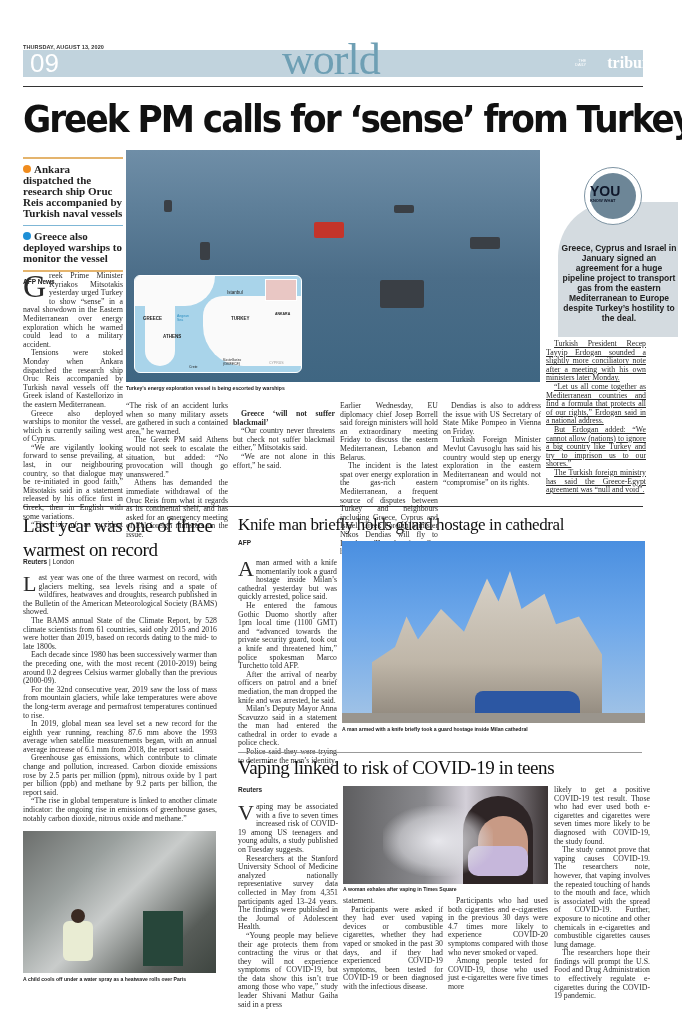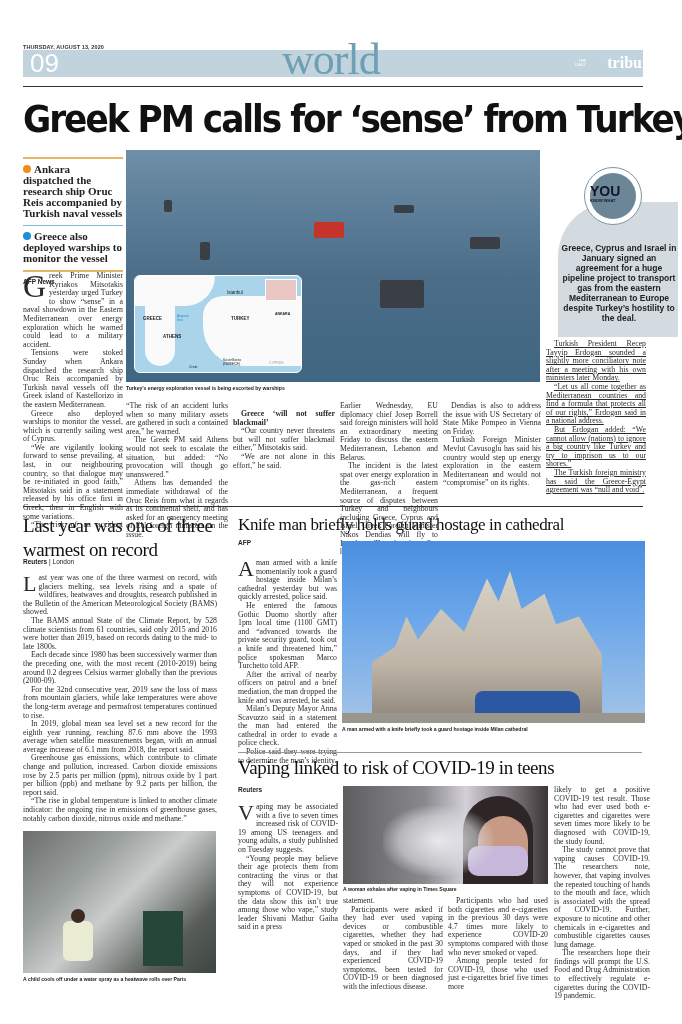--- a/index.html
+++ b/index.html
@@ -75,21 +75,21 @@
   <div class="hr-bl"></div>
   <div class="bullet">
     <span class="dot" style="background:#1e8fd6;"></span><span>Greece also deployed warships to monitor the vessel</span>
   </div>
   <div class="hr-or"></div>
   <div class="byline" style="margin-top:6px;">AFP News</div>
 </div>
 
 <div class="abs body" style="left:23px;top:272px;width:100px;">
   <p class="first"><span class="dropcap">G</span><span>reek Prime Minister Kyriakos Mitsotakis yesterday urged Turkey to show “sense” in a naval showdown in the Eastern Mediterranean over energy exploration which he warned could lead to a military accident.</span></p>
-  <p>Tensions were stoked Sunday when Ankara dispatched the research ship Oruc Reis accompanied by Turkish naval vessels off the Greek island of Kastellorizo in the eastern Mediterranean.</p>
+  <p>Tensions were stoked Monday when Ankara dispatched the research ship Oruc Reis accompanied by Turkish naval vessels off the Greek island of Kastellorizo in the eastern Mediterranean.</p>
   <p>Greece also deployed warships to monitor the vessel, which is currently sailing west of Cyprus.</p>
   <p>“We are vigilantly looking forward to sense prevailing, at last, in our neighbouring country, so that dialogue may be re-initiated in good faith,” Mitsotakis said in a statement released by his office first in Greek, then in English with some variations.</p>
   <p style="height:9px;overflow:hidden;">“The risk of an accident lurks when so many military assets are gathered in such a contained area,” he warned.</p>
 </div>
 
 <div class="abs photo-sea">
   <div class="ship" style="left:38px;top:50px;width:8px;height:12px;"></div>
   <div class="ship" style="left:74px;top:92px;width:10px;height:18px;"></div>
   <div class="ship red" style="left:188px;top:72px;width:30px;height:16px;"></div>
   <div class="ship" style="left:268px;top:55px;width:20px;height:8px;"></div>
@@ -123,21 +123,21 @@
   <div class="text">Greece, Cyprus and Israel in January signed an agreement for a huge pipeline project to transport gas from the eastern Mediterranean to Europe despite Turkey’s hostility to the deal.</div>
 </div>
 
 <div class="abs body" style="left:126px;top:402px;width:102px;">
   <p class="first">“The risk of an accident lurks when so many military assets are gathered in such a contained area,” he warned.</p>
   <p>The Greek PM said Athens would not seek to escalate the situation, but added: “No provocation will though go unanswered.”</p>
   <p>Athens has demanded the immediate withdrawal of the Oruc Reis from what it regards as its continental shelf, and has asked for an emergency meeting of EU foreign ministers on the issue.</p>
 </div>
 <div class="abs body" style="left:233px;top:410px;width:102px;">
   <p style="font-weight:bold;">Greece ‘will not suffer blackmail’</p>
-  <p>“Our country never threatens but will not suffer blackmail either,” Mitsotakis said.</p>
+  <p>“Our country never threatens but check not suffer blackmail either,” Mitsotakis said.</p>
   <p>“We are not alone in this effort,” he said.</p>
 </div>
 <div class="abs body" style="left:340px;top:402px;width:98px;">
   <p class="first">Earlier Wednesday, EU diplomacy chief Josep Borrell said foreign ministers will hold an extraordinary meeting Friday to discuss the eastern Mediterranean, Lebanon and Belarus.</p>
   <p>The incident is the latest spat over energy exploration in the gas-rich eastern Mediterranean, a frequent source of disputes between Turkey and neighbours including Greece, Cyprus and Israel. Greek Foreign Minister Nikos Dendias will fly to Israel on Thursday for talks, his office said.</p>
 </div>
 <div class="abs body" style="left:443px;top:402px;width:98px;">
   <p>Dendias is also to address the issue with US Secretary of State Mike Pompeo in Vienna on Friday.</p>
   <p>Turkish Foreign Minister Mevlut Cavusoglu has said his country would step up energy exploration in the eastern Mediterranean and would not “compromise” on its rights.</p>
 </div>
@@ -183,34 +183,35 @@
   <div style="position:absolute;left:0;top:172px;width:303px;height:10px;background:#9a958d;"></div>
 </div>
 <div class="abs caption" style="left:342px;top:726px;">A man armed with a knife briefly took a guard hostage inside Milan cathedral</div>
 
 <div class="abs rule" style="top:752px;left:238px;width:404px;background:#999;"></div>
 
 <div class="abs h2" style="left:238px;top:757px;width:420px;font-size:19px;line-height:22px;white-space:nowrap;">Vaping linked to risk of COVID-19 in teens</div>
 <div class="abs byline" style="left:238px;top:786px;">Reuters</div>
 <div class="abs body" style="left:238px;top:803px;width:100px;">
   <p class="first"><span class="dropcap-s">V</span><span>aping may be associated with a five to seven times increased risk of COVID-19 among US teenagers and young adults, a study published on Tuesday suggests.</span></p>
+  <p>Researchers at the Stanford University School of Medicine analyzed nationally representative survey data collected in May from 4,351 participants aged 13–24 years. The findings were published in the Journal of Adolescent Health.</p>
   <p>“Young people may believe their age protects them from contracting the virus or that they will not experience symptoms of COVID-19, but the data show this isn’t true among those who vape,” study leader Shivani Mathur Gaiha said in a press</p>
 </div>
 <div class="abs photo-vape">
   <div style="position:absolute;left:120px;top:10px;width:70px;height:88px;background:#2e2526;border-radius:40px 40px 0 0;"></div>
   <div style="position:absolute;left:135px;top:30px;width:50px;height:60px;background:#c89a85;border-radius:25px;"></div>
   <div style="position:absolute;left:125px;top:60px;width:60px;height:30px;background:#c6b7db;border-radius:10px;"></div>
   <div style="position:absolute;left:40px;top:20px;width:110px;height:70px;background:radial-gradient(ellipse at center,rgba(235,235,240,0.95) 0%,rgba(220,220,225,0.6) 50%,rgba(200,200,205,0) 75%);"></div>
 </div>
 <div class="abs caption" style="left:343px;top:886px;">A woman exhales after vaping in Times Square</div>
 <div class="abs body" style="left:343px;top:897px;width:100px;">
   <p class="first">statement.</p>
   <p>Participants were asked if they had ever used vaping devices or combustible cigarettes, whether they had vaped or smoked in the past 30 days, and if they had experienced COVID-19 symptoms, been tested for COVID-19 or been diagnosed with the infectious disease.</p>
 </div>
 <div class="abs body" style="left:448px;top:897px;width:100px;">
   <p>Participants who had used both cigarettes and e-cigarettes in the previous 30 days were 4.7 times more likely to experience COVID-20 symptoms compared with those who never smoked or vaped.</p>
-  <p>Among people tested for COVID-19, those who used just e-cigarettes brief five times more</p>
+  <p>Among people tested for COVID-19, those who used just e-cigarettes were five times more</p>
 </div>
 <div class="abs body" style="left:554px;top:786px;width:96px;">
   <p class="first">likely to get a positive COVID-19 test result. Those who had ever used both e-cigarettes and cigarettes were seven times more likely to be diagnosed with COVID-19, the study found.</p>
   <p>The study cannot prove that vaping causes COVID-19. The researchers note, however, that vaping involves the repeated touching of hands to the mouth and face, which is associated with the spread of COVID-19. Further, exposure to nicotine and other chemicals in e-cigarettes and combustible cigarettes causes lung damage.</p>
   <p>The researchers hope their findings will prompt the U.S. Food and Drug Administration to effectively regulate e-cigarettes during the COVID-19 pandemic.</p>
 </div>
 
 </body></html>

